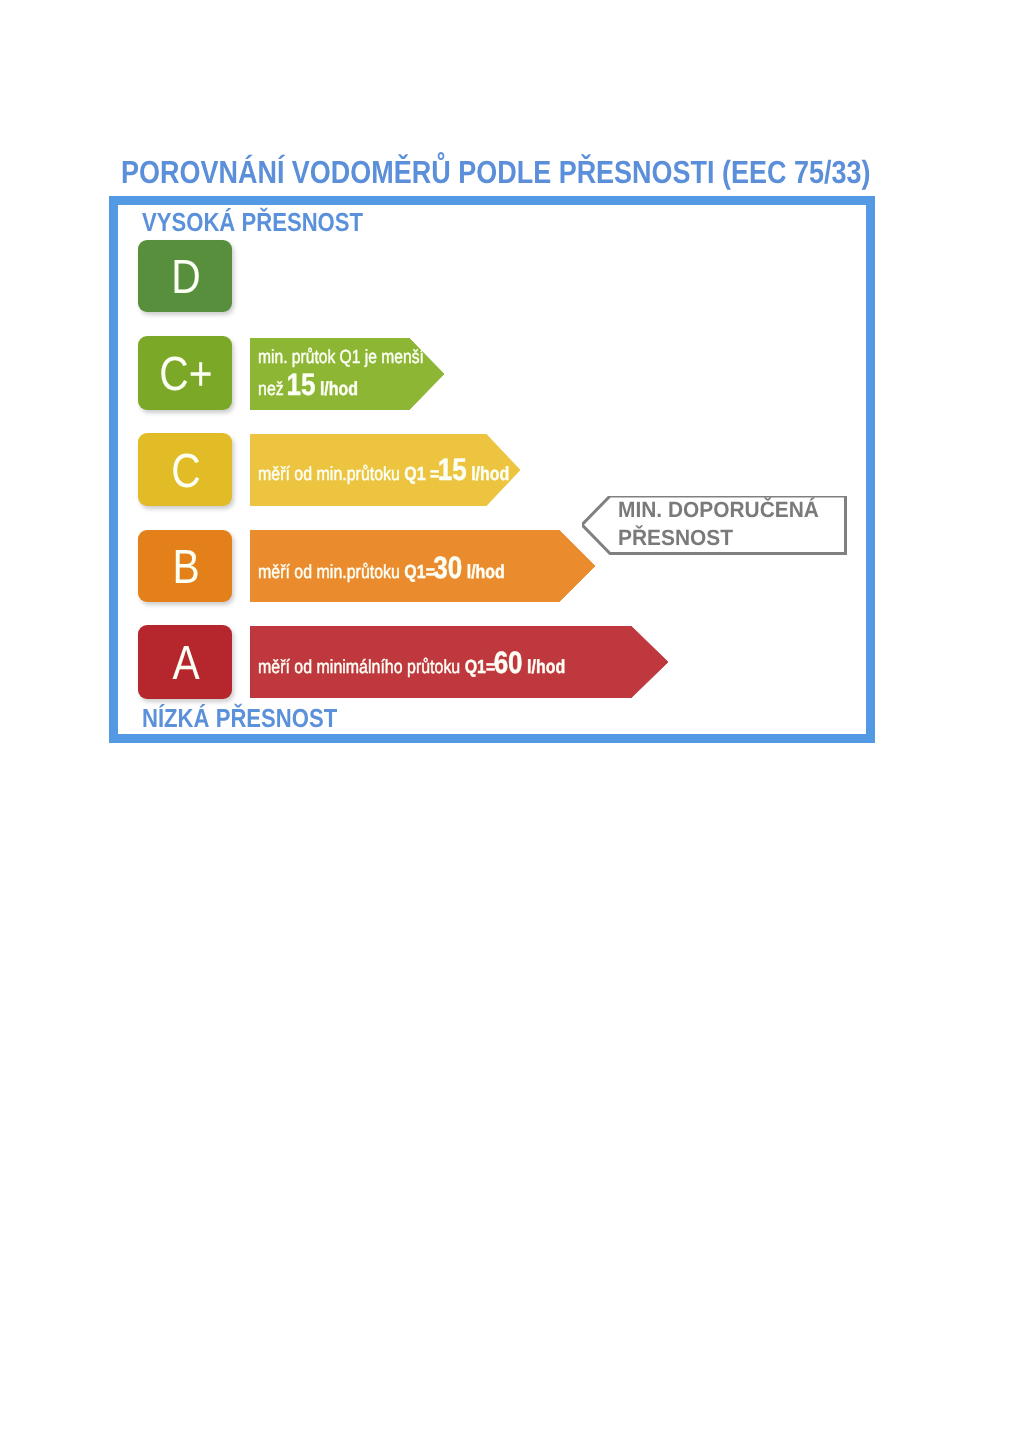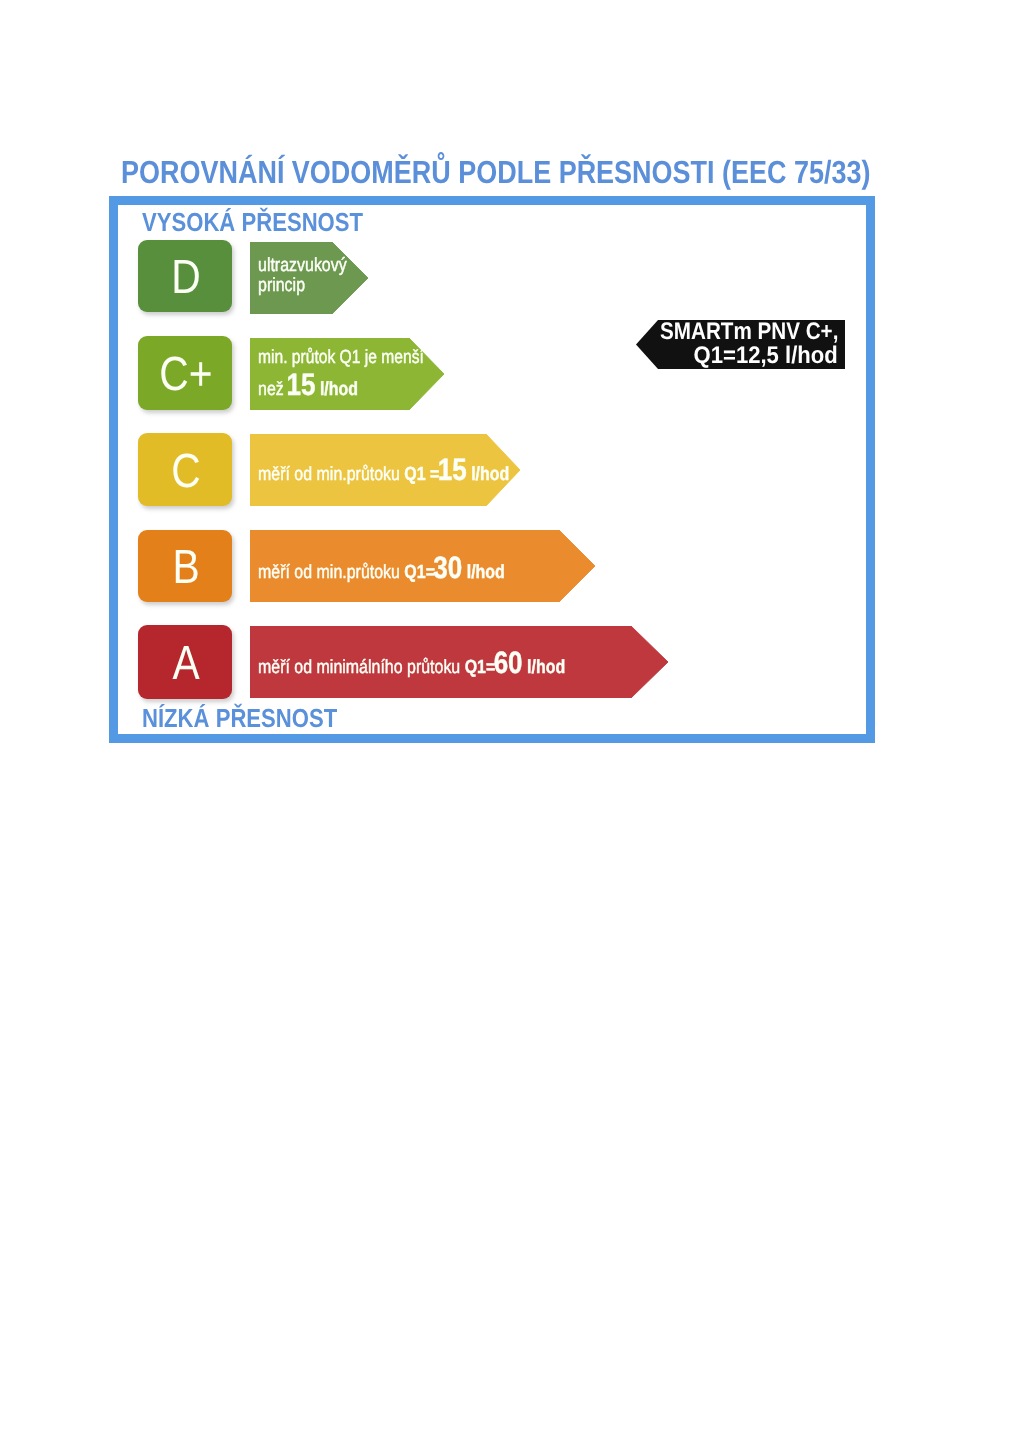--- a/index.html
+++ b/index.html
@@ -76,27 +76,20 @@
 
 <div id="page">
   <div id="title" class="abs">POROVNÁNÍ VODOMĚRŮ PODLE PŘESNOSTI (EEC 75/33)</div>
   <div id="frame" class="abs"></div>
   <div id="cap-high" class="abs caption">VYSOKÁ PŘESNOST</div>
   <div id="cap-low" class="abs caption">NÍZKÁ PŘESNOST</div>
 
   <div class="badge" id="badge-D" style="background: rgb(87, 143, 61);">
     <div class="g">D</div>
   </div>
-  <div class="arrow" id="arrow-D">
-    <svg width="118" height="72" viewBox="0 0 118 72">
-        <path id="p-D" d="M0 0 L82 0 L118 36 L82 72 L0 72 Z" fill="#6C9850" stroke="#6C9850" stroke-width="0.9"></path>
-      </svg>
-    <div class="t1">ultrazvukový</div>
-    <div class="t2">princip</div>
-  </div>
 
   <div class="badge" id="badge-Cp" style="background: rgb(124, 168, 40);">
     <div class="g">C+</div>
   </div>
   <div class="arrow" id="arrow-Cp">
     <svg width="194" height="72" viewBox="0 0 194 72">
         <path id="p-Cp" d="M0 0 L159 0 L194 36 L159 72 L0 72 Z" fill="#8CB633" stroke="#8CB633" stroke-width="0.9"></path>
       </svg>
     <div class="t1">min. průtok Q1 je menší</div>
     <div class="t2"><span>než </span><span class="big">15</span><span class="bold"> l/hod</span></div>
@@ -125,21 +118,21 @@
   <div class="badge" id="badge-A" style="background: rgb(181, 39, 45);">
     <div class="g">A</div>
   </div>
   <div class="arrow" id="arrow-A">
     <svg width="418" height="72" viewBox="0 0 418 72">
         <path id="p-A" d="M0 0 L381 0 L418 36 L381 72 L0 72 Z" fill="#BE383E" stroke="#BE383E" stroke-width="0.9"></path>
       </svg>
     <div class="t1"><span>měří od minimálního průtoku </span><span class="bold">Q1=</span><span class="big">60</span><span class="bold"> l/hod</span></div>
   </div>
 
-  <div id="callout-product">
-    <svg width="209" height="49" viewBox="0 0 209 49">
-        <path id="p-prod" d="M22 0 L209 0 L209 49 L22 49 L0 24.5 Z" fill="#111111"></path>
+
+  <div id="callout-rec">
+    <svg width="266" height="61" viewBox="0 0 266 61">
+        <path id="p-rec" d="M28 0 L263.5 0 L263.5 57.5 L28 57.5 L0 28.75 Z" fill="#ffffff" stroke="#808080" stroke-width="3" stroke-linejoin="miter"></path>
       </svg>
-    <div class="txt l1">SMARTm PNV C+,</div>
-    <div class="txt l2">Q1=12,5 l/hod</div>
+    <div class="txt l1">MIN. DOPORUČENÁ</div>
+    <div class="txt l2">PŘESNOST</div>
   </div>
-
 </div>
 
 </body></html>

